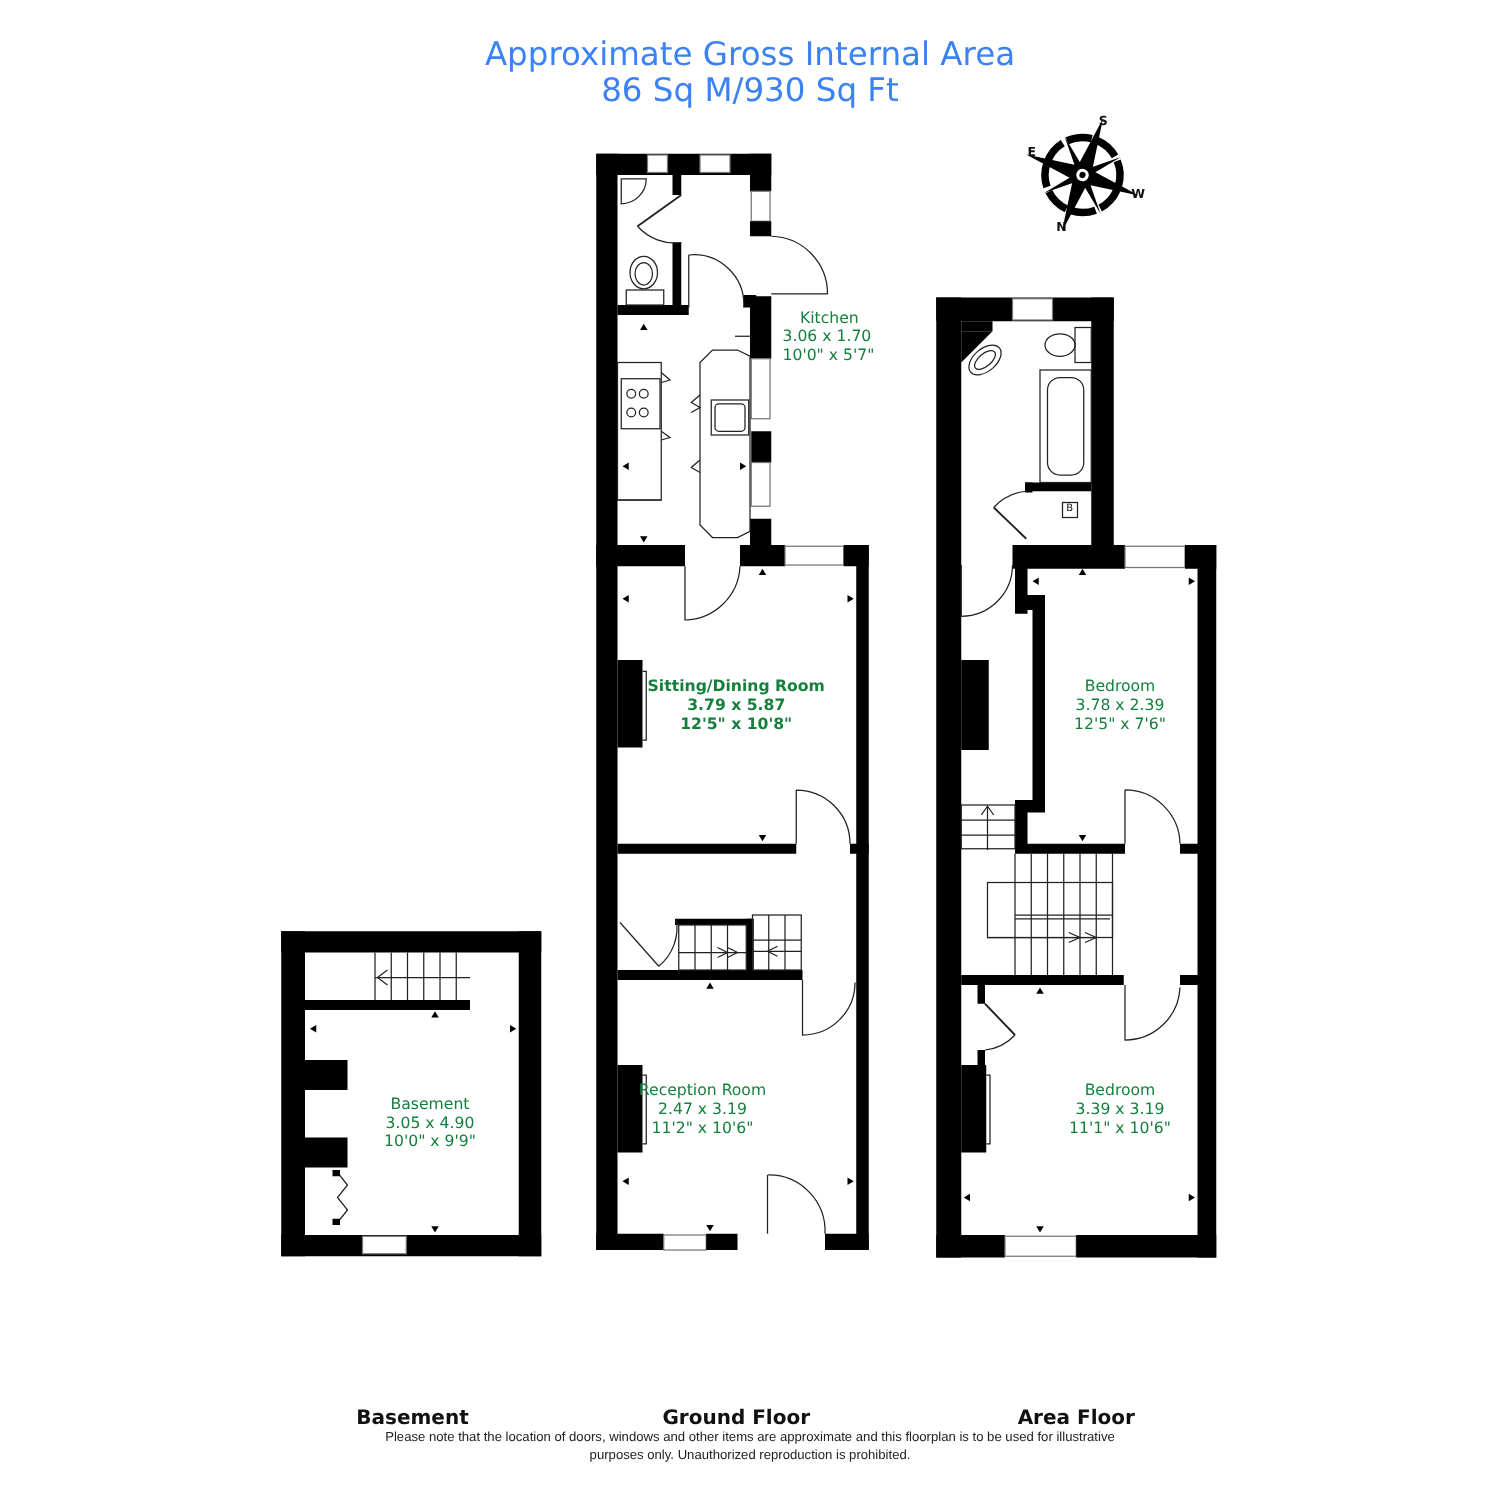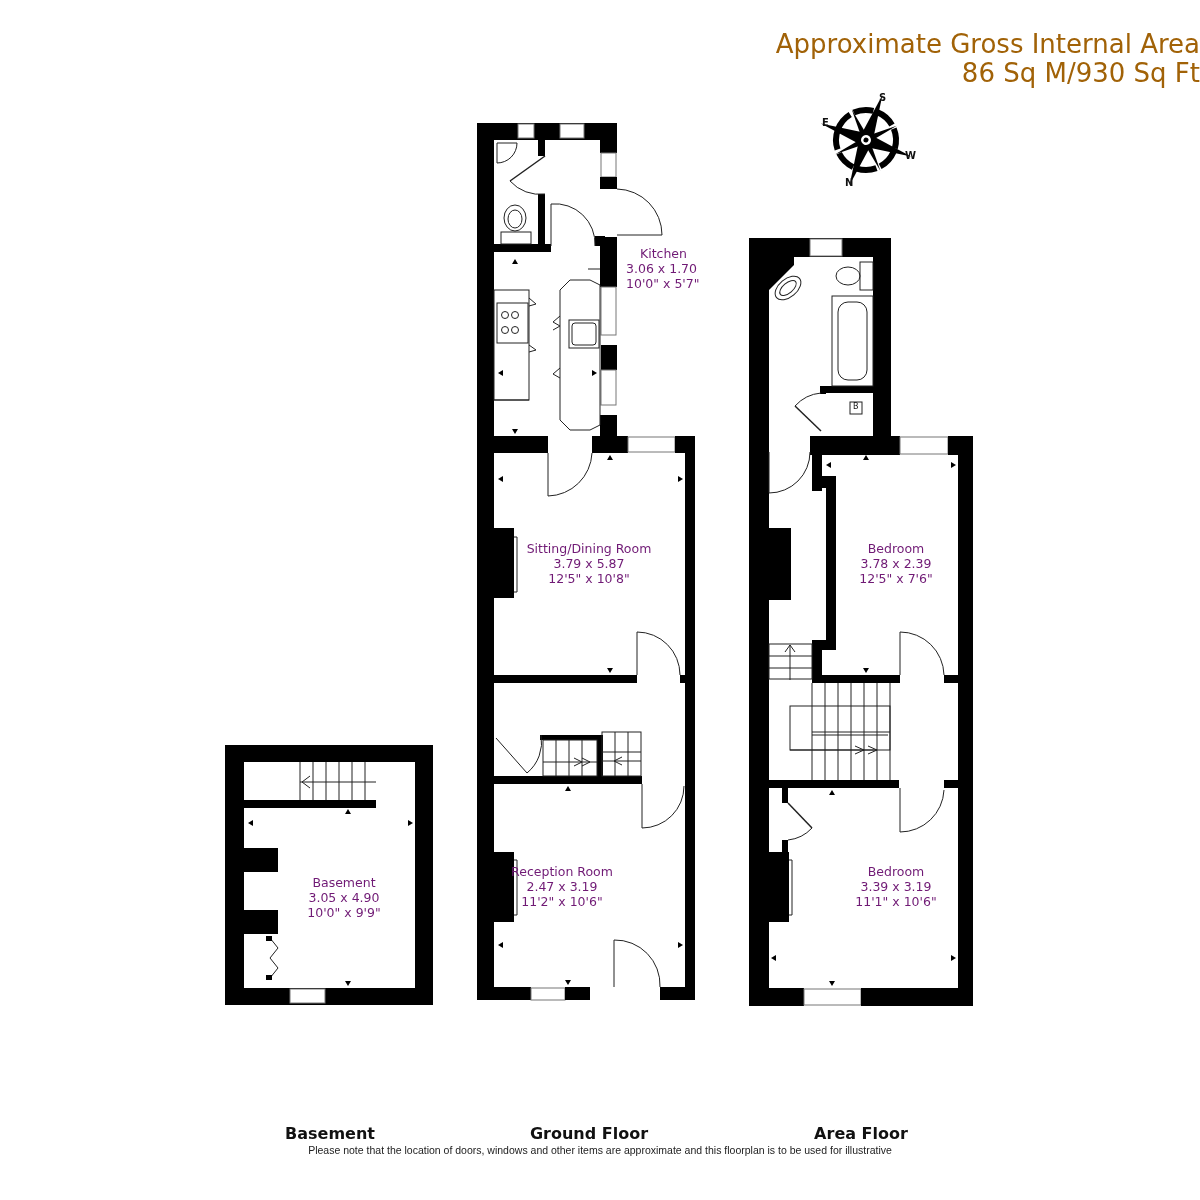--- a/index.html
+++ b/index.html
@@ -1,21 +1,21 @@
 <!DOCTYPE html>
 <html><head>
 <meta charset="utf-8">
 <style>
   html, body { margin:0; padding:0; background:#ffffff; }
   body { width:1200px; height:1200px; position:relative; overflow:hidden; font-family:"DejaVu Sans", sans-serif; color:#111; }
-  .title { position:absolute; left:0; width:1200px; text-align:right; font-family:"DejaVu Sans", sans-serif; font-size:26px; line-height:29px; color:#a16207; }
+  .title { position:absolute; left:0; width:1200px; text-align:center; font-family:"DejaVu Sans", sans-serif; font-size:26px; line-height:29px; color:#3b82f6; }
   .title.l1 { top:30px; }
   .title.l2 { top:59px; }
   svg.plan { position:absolute; left:0; top:0; }
-  .room-label { position:absolute; text-align:center; font-family:"DejaVu Sans", sans-serif; font-size:12.5px; line-height:15px; color:#701a75; white-space:nowrap; transform:translateX(-50%); }
+  .room-label { position:absolute; text-align:center; font-family:"DejaVu Sans", sans-serif; font-size:12.5px; line-height:15px; color:#15803d; white-space:nowrap; transform:translateX(-50%); }
   .floor-label { position:absolute; top:1124px; font-family:"DejaVu Sans", sans-serif; font-weight:bold; font-size:16px; color:#111; transform:translateX(-50%); white-space:nowrap; }
   .disclaimer { position:absolute; top:1143px; left:250px; width:700px; text-align:center; font-family:Liberation Sans, sans-serif; font-size:10.5px; line-height:14px; color:#222; }
   .compass-letter { position:absolute; font-family:"DejaVu Sans", sans-serif; font-weight:bold; font-size:10px; color:#111; }
   .wall { fill:#000; }
   .win { fill:#fff; stroke:#777; stroke-width:1; }
   .thin { fill:none; stroke:#222; stroke-width:1; }
   .fix { fill:#fff; stroke:#222; stroke-width:1; }
   .arr { fill:#000; }
 </style>
 </head>
@@ -300,21 +300,21 @@
 <div class="compass-letter" style="left:845px; top:177px;">N</div>
 
 <div class="compass-letter" style="left:853px; top:402px; font-size:8px; font-weight:normal;">B</div>
 
 <div class="room-label" style="left:661px; top:246px; transform:none; text-align:left; left:626px;">
   <div style="padding-left:14px;">Kitchen</div>
   <div>3.06 x 1.70</div>
   <div>10'0" x 5'7"</div>
 </div>
 
-<div class="room-label" style="left:589px; top:541px;">
+<div class="room-label" style="left:589px; top:541px;font-weight:bold;">
   <div>Sitting/Dining Room</div>
   <div>3.79 x 5.87</div>
   <div>12'5" x 10'8"</div>
 </div>
 
 <div class="room-label" style="left:562px; top:864px;">
   <div>Reception Room</div>
   <div>2.47 x 3.19</div>
   <div>11'2" x 10'6"</div>
 </div>
@@ -336,13 +336,14 @@
   <div>3.05 x 4.90</div>
   <div>10'0" x 9'9"</div>
 </div>
 
 <div class="floor-label" style="left:330px;">Basement</div>
 <div class="floor-label" style="left:589px;">Ground Floor</div>
 <div class="floor-label" style="left:861px;">Area Floor</div>
 
 <div class="disclaimer">
   <div>Please note that the location of doors, windows and other items are approximate and this floorplan is to be used for illustrative</div>
+  <div>purposes only. Unauthorized reproduction is prohibited.</div>
 </div>
 
 </body></html>

